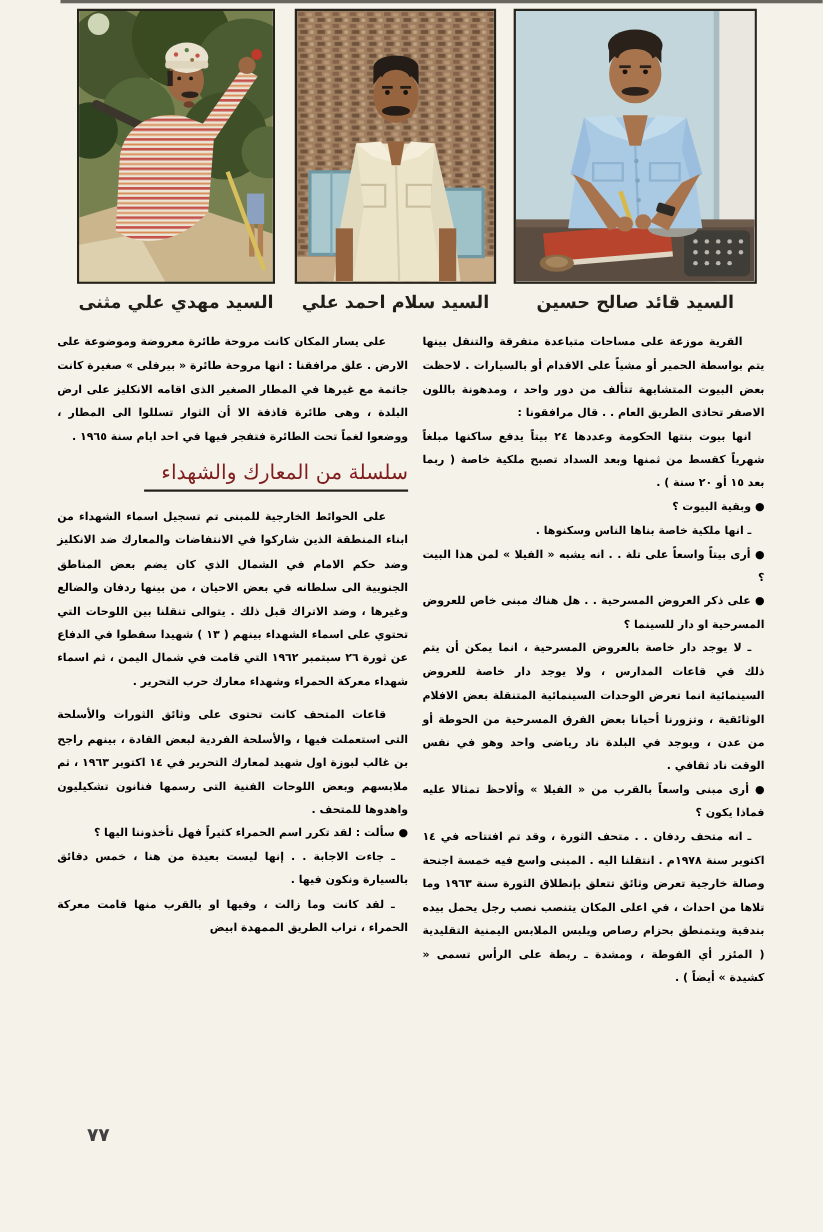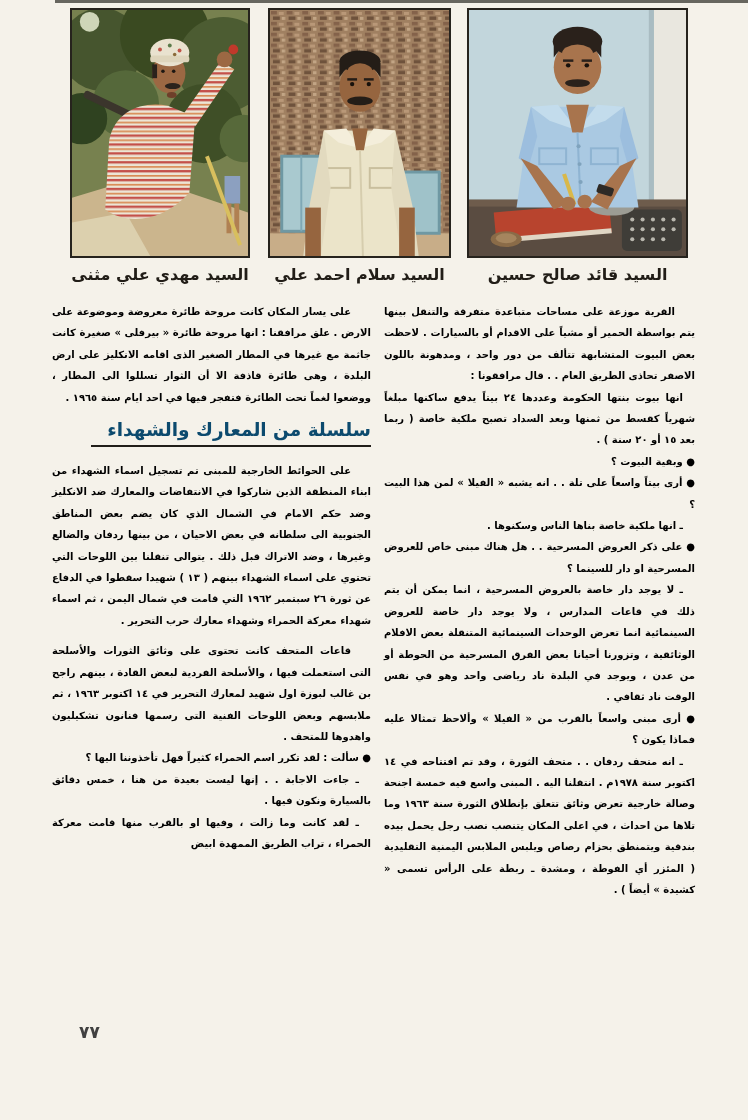--- a/index.html
+++ b/index.html
@@ -19,21 +19,21 @@
   
   .text-columns{position:absolute;top:301px;left:52px;right:53px;display:flex;gap:13px;direction:rtl;}
   .col{color:#211e19;}
   .col-right{width:311px;flex:0 0 311px;}
   .col-left{flex:1;}
   .para{margin:0;font-size:10px;line-height:21.4px;font-weight:700;text-align:justify;direction:rtl;color:#000000;}
   .p-plain{text-indent:20px;}
   .p-reply{text-indent:12px;}
   .p-q{text-indent:0;}
   .gap-top{margin-top:9px;}
-  .section-heading{margin:11px 0 13px;font-size:18.5px;font-weight:700;text-align:right;direction:rtl;color:#0c4a6e;}
+  .section-heading{margin:11px 0 13px;font-size:18.5px;font-weight:400;text-align:right;direction:rtl;color:#7f1d1d;}
   .heading-text{display:inline-block;border-bottom:2.5px solid #211e19;padding-bottom:5px;padding-left:16px;}
   .page-number{position:absolute;left:79px;top:1022px;font-size:17px;font-weight:700;color:#404040;direction:rtl;}
 </style>
 </head>
 <body>
 
 <div class="page">
   <div class="scan-edge"></div>
 
   <figure class="photo photo-left">
@@ -188,22 +188,22 @@
     </div>
     <figcaption>السيد قائد صالح حسين</figcaption>
   </figure>
 
   <div class="text-columns">
 
     <div class="col col-right">
       <p class="para p-plain">القرية موزعة على مساحات متباعدة متفرقة والتنقل بينها يتم بواسطة الحمير أو مشياً على الاقدام أو بالسيارات . لاحظت بعض البيوت المتشابهة تتألف من دور واحد ، ومدهونة باللون الاصفر تحاذى الطريق العام . . قال مرافقونا :</p>
       <p class="para p-reply">انها بيوت بنتها الحكومة وعددها ٢٤ بيتاً يدفع ساكنها مبلغاً شهرياً كقسط من ثمنها وبعد السداد تصبح ملكية خاصة ( ربما بعد ١٥ أو ٢٠ سنة ) .</p>
       <p class="para p-q">● وبقية البيوت ؟</p>
+      <p class="para p-reply">ـ انها ملكية خاصة بناها الناس وسكنوها .</p>
       <p class="para p-q">● أرى بيتاً واسعاً على تلة . . انه يشبه « الفيلا » لمن هذا البيت ؟</p>
-      <p class="para p-reply">ـ انها ملكية خاصة بناها الناس وسكنوها .</p>
       <p class="para p-q">● على ذكر العروض المسرحية . . هل هناك مبنى خاص للعروض المسرحية او دار للسينما ؟</p>
       <p class="para p-reply">ـ لا يوجد دار خاصة بالعروض المسرحية ، انما يمكن أن يتم ذلك في قاعات المدارس ، ولا يوجد دار خاصة للعروض السينمائية انما تعرض الوحدات السينمائية المتنقلة بعض الافلام الوثائقية ، وتزورنا أحيانا بعض الفرق المسرحية من الحوطة أو من عدن ، ويوجد في البلدة ناد رياضى واحد وهو في نفس الوقت ناد ثقافي .</p>
       <p class="para p-q">● أرى مبنى واسعاً بالقرب من « الفيلا » وألاحظ تمثالا عليه فماذا يكون ؟</p>
       <p class="para p-reply">ـ انه متحف ردفان . . متحف الثورة ، وقد تم افتتاحه في ١٤ اكتوبر سنة ١٩٧٨م . انتقلنا اليه . المبنى واسع فيه خمسة اجنحة وصالة خارجية تعرض وثائق تتعلق بإنطلاق الثورة سنة ١٩٦٣ وما تلاها من احداث ، في اعلى المكان يتنصب نصب رجل يحمل بيده بندقية ويتمنطق بحزام رصاص ويلبس الملابس اليمنية التقليدية ( المئزر أي الفوطة ، ومشدة ـ ربطة على الرأس تسمى « كشيدة » أيضاً ) .</p>
     </div>
 
     <div class="col col-left">
       <p class="para p-plain">على يسار المكان كانت مروحة طائرة معروضة وموضوعة على الارض . علق مرافقنا : انها مروحة طائرة « بيرفلى » صغيرة كانت جاثمة مع غيرها في المطار الصغير الذى اقامه الانكليز على ارض البلدة ، وهى طائرة قاذفة الا أن الثوار تسللوا الى المطار ، ووضعوا لغماً تحت الطائرة فتفجر فيها في احد ايام سنة ١٩٦٥ .</p>
       <h2 class="section-heading"><span class="heading-text">سلسلة من المعارك والشهداء</span></h2>
       <p class="para p-plain">على الحوائط الخارجية للمبنى تم تسجيل اسماء الشهداء من ابناء المنطقة الذين شاركوا في الانتفاضات والمعارك ضد الانكليز وضد حكم الامام في الشمال الذي كان يضم بعض المناطق الجنوبية الى سلطانه في بعض الاحيان ، من بينها ردفان والضالع وغيرها ، وضد الاتراك قبل ذلك . يتوالى تنقلنا بين اللوحات التي تحتوي على اسماء الشهداء بينهم ( ١٣ ) شهيدا سقطوا في الدفاع عن ثورة ٢٦ سبتمبر ١٩٦٢ التي قامت في شمال اليمن ، ثم اسماء شهداء معركة الحمراء وشهداء معارك حرب التحرير .</p>

